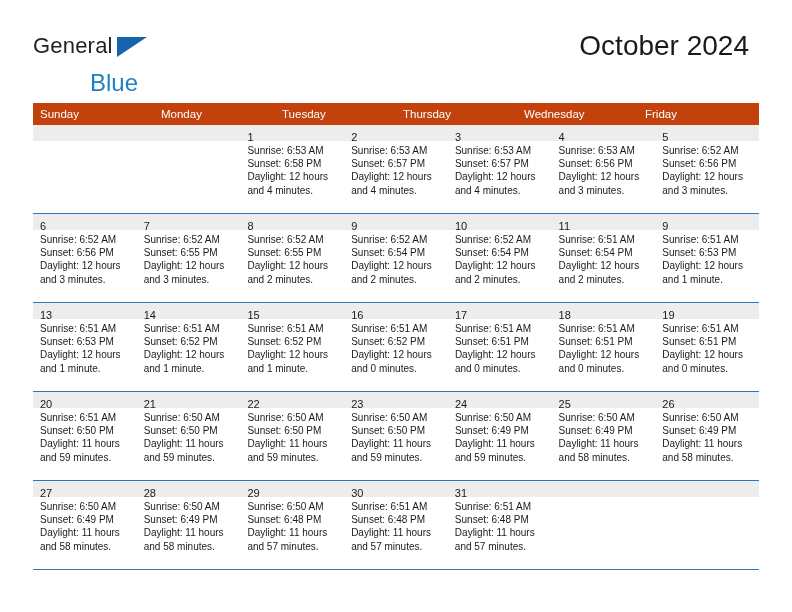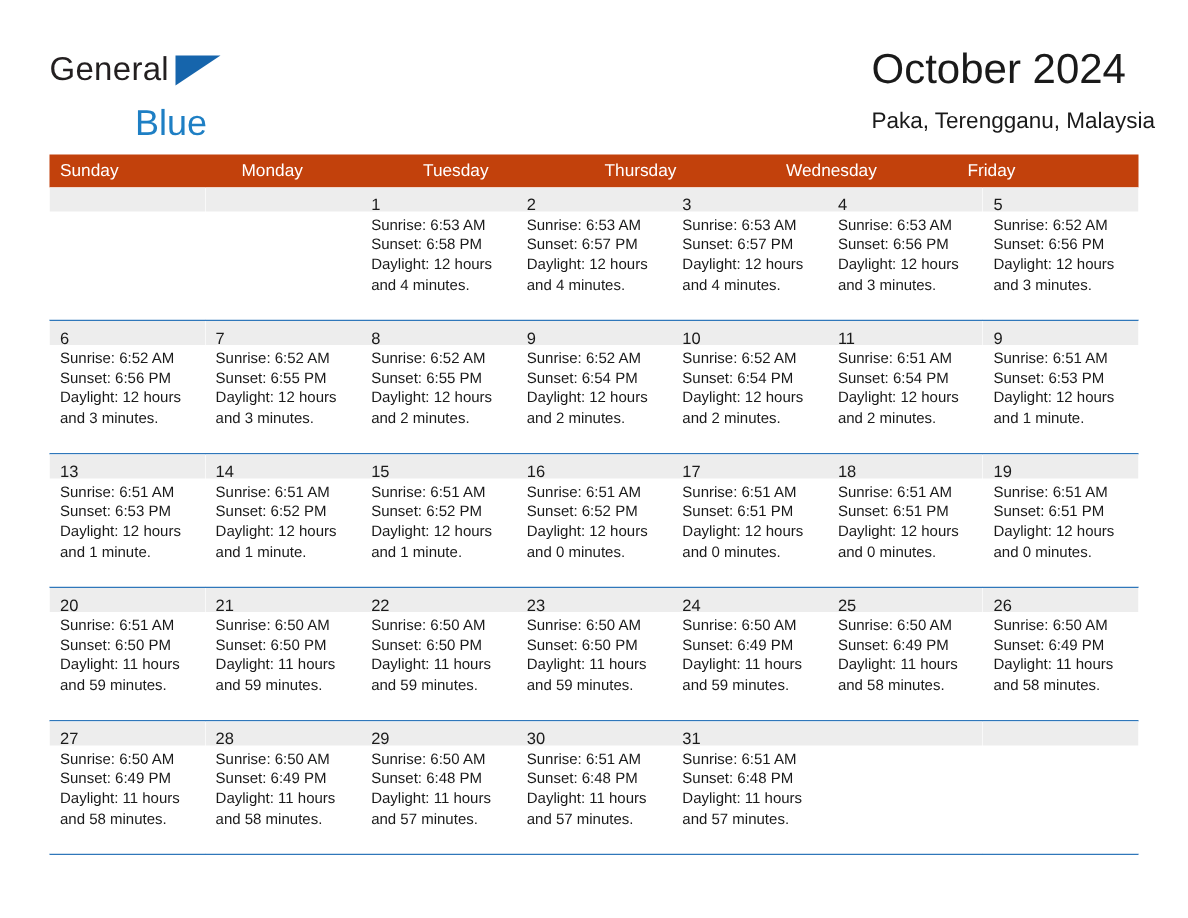--- a/index.html
+++ b/index.html
@@ -57,23 +57,23 @@
     position: absolute;
     left: 57px;
     top: 36px;
     font-size: 24px;
     color: #1e7fc4;
     font-family: "Liberation Sans", sans-serif;
   }
 
   .title-block {
     position: absolute;
-    right: 22px;
+    right: 43px;
     top: 29px;
-    text-align: left;
+    text-align: center;
   }
   .cal-title {
     font-size: 28px;
     font-weight: normal;
     color: #1a1a1a;
     line-height: 34px;
     white-space: nowrap;
   }
   .cal-subtitle {
     margin-top: 9px;
@@ -106,20 +106,21 @@
     height: 22px;
   }
 
   .week {
     display: flex;
     width: 100%;
     border-bottom: 1.5px solid #2f77ba;
   }
   .week:last-child {
     border-bottom: 1.5px solid #2f77ba;
+    justify-content: flex-end;
   }
   .daycell {
     flex: 1 1 0;
     box-sizing: border-box;
     height: 88px;
     background: #ffffff;
     position: relative;
     overflow: hidden;
   }
   .daynum-band {
@@ -152,21 +153,20 @@
   <div class="header">
 
     <div class="logo">
       <span class="logo-general">General</span>
       <span class="logo-tri"></span>
       <span class="logo-blue">Blue</span>
     </div>
 
     <div class="title-block">
       <div class="cal-title">October 2024</div>
-      <div class="cal-subtitle">Paka, Terengganu, Malaysia</div>
     </div>
 
   </div>
 
   <div class="calendar">
 
     <div class="weekdays">
       <div class="weekday">Sunday</div>
       <div class="weekday">Monday</div>
       <div class="weekday">Tuesday</div>

